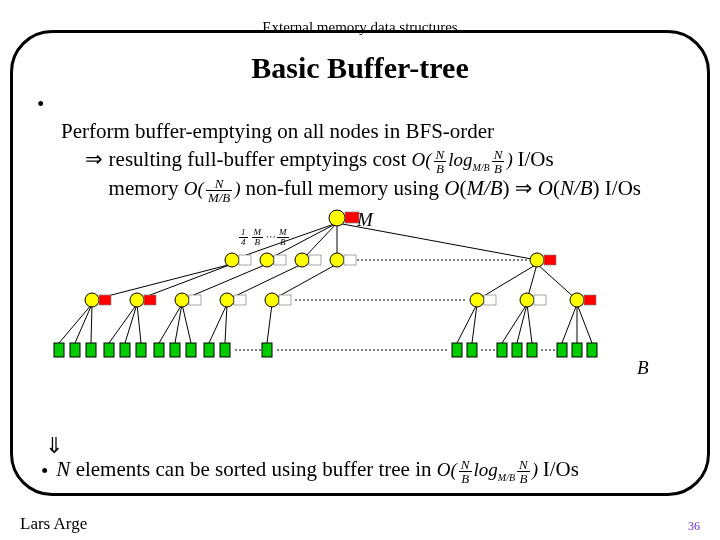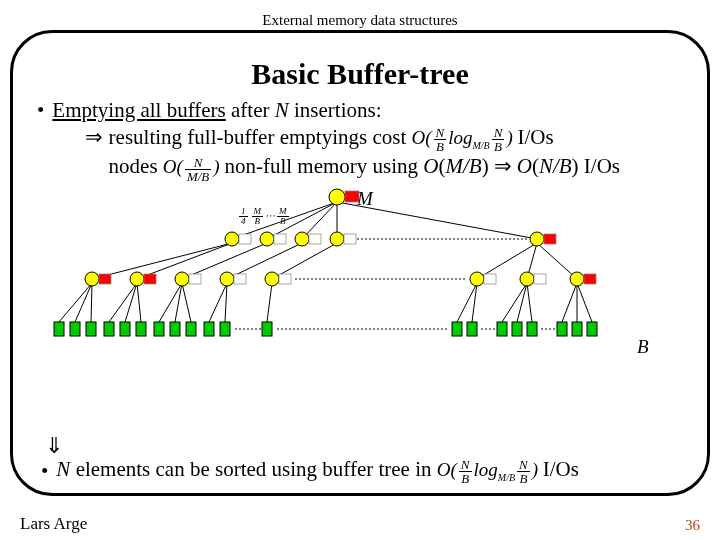--- a/index.html
+++ b/index.html
@@ -8,36 +8,36 @@
     width: 720px;
     height: 540px;
     background: #fff;
     font-family: 'Times New Roman', serif;
     position: relative;
     overflow: hidden;
   }
   .page-header {
     text-align: center;
     font-size: 15px;
-    padding-top: 12px;
+    padding-top: 19px;
   }
   .frame {
     position: absolute;
     top: 30px;
     left: 10px;
     width: 694px;
     height: 460px;
     border: 3px solid #000;
     border-radius: 42px;
   }
   .title {
     text-align: center;
     font-size: 30px;
     font-weight: bold;
-    margin-top: 24px;
+    margin-top: 18px;
   }
   .content {
     font-size: 21px;
     padding: 6px 24px 0 24px;
     line-height: 1.3;
   }
   .bullet {
     display: flex;
   }
   .bullet .dot { margin-right: 8px; }
@@ -101,53 +101,51 @@
     position:absolute;
     left: 20px;
     bottom: 6px;
     font-size: 17px;
     font-family: Liberation Serif, serif;
   }
   .footer-right {
     position:absolute;
     right: 20px;
     bottom: 6px;
-    font-size: 15px;
-    color: #c2410c;
+    font-size: 12px;
+    color: #6d28d9;
   }
 </style>
 </head>
 <body>
 
 <div class="page-header">External memory data structures</div>
 
 <div class="frame">
   <div class="title">Basic Buffer-tree</div>
 
   <div class="content">
     <div class="bullet">
       <span class="dot">•</span>
-      <span>
-        <span class="ul">Emptying all buffers</span><span> after </span><i>N</i><span> insertions:</span>
-      </span>
-    </div>
+    </div>
+    <div class="indent1">Perform buffer-emptying on all nodes in BFS-order</div>
     <div class="indent2">
       <span class="arrow">⇒</span>
       <span>
         <span>resulting full-buffer emptyings cost </span>
         <span class="math">
           <i>O</i>(<span class="frac"><span class="num">N</span><span class="den">B</span></span><span>log</span><sub style="font-size:10px;"><i>M/B</i></sub><span class="frac"><span class="num">N</span><span class="den">B</span></span>)
         </span>
         <span> I/Os</span>
       </span>
     </div>
     <div class="indent2">
       <span class="arrow" style="visibility:hidden;">⇒</span>
       <span>
-        <span>nodes </span>
+        <span>memory </span>
         <span class="math">
           <i>O</i>(<span class="frac"><span class="num">N</span><span class="den">M/B</span></span>)
         </span>
         <span> non-full memory using </span><i>O</i><span>(</span><i>M/B</i><span>) </span>⇒ <i>O</i><span>(</span><i>N/B</i><span>) I/Os</span>
       </span>
     </div>
 
     <div class="tree-area">
       <svg class="tree" width="660" height="170">
 

